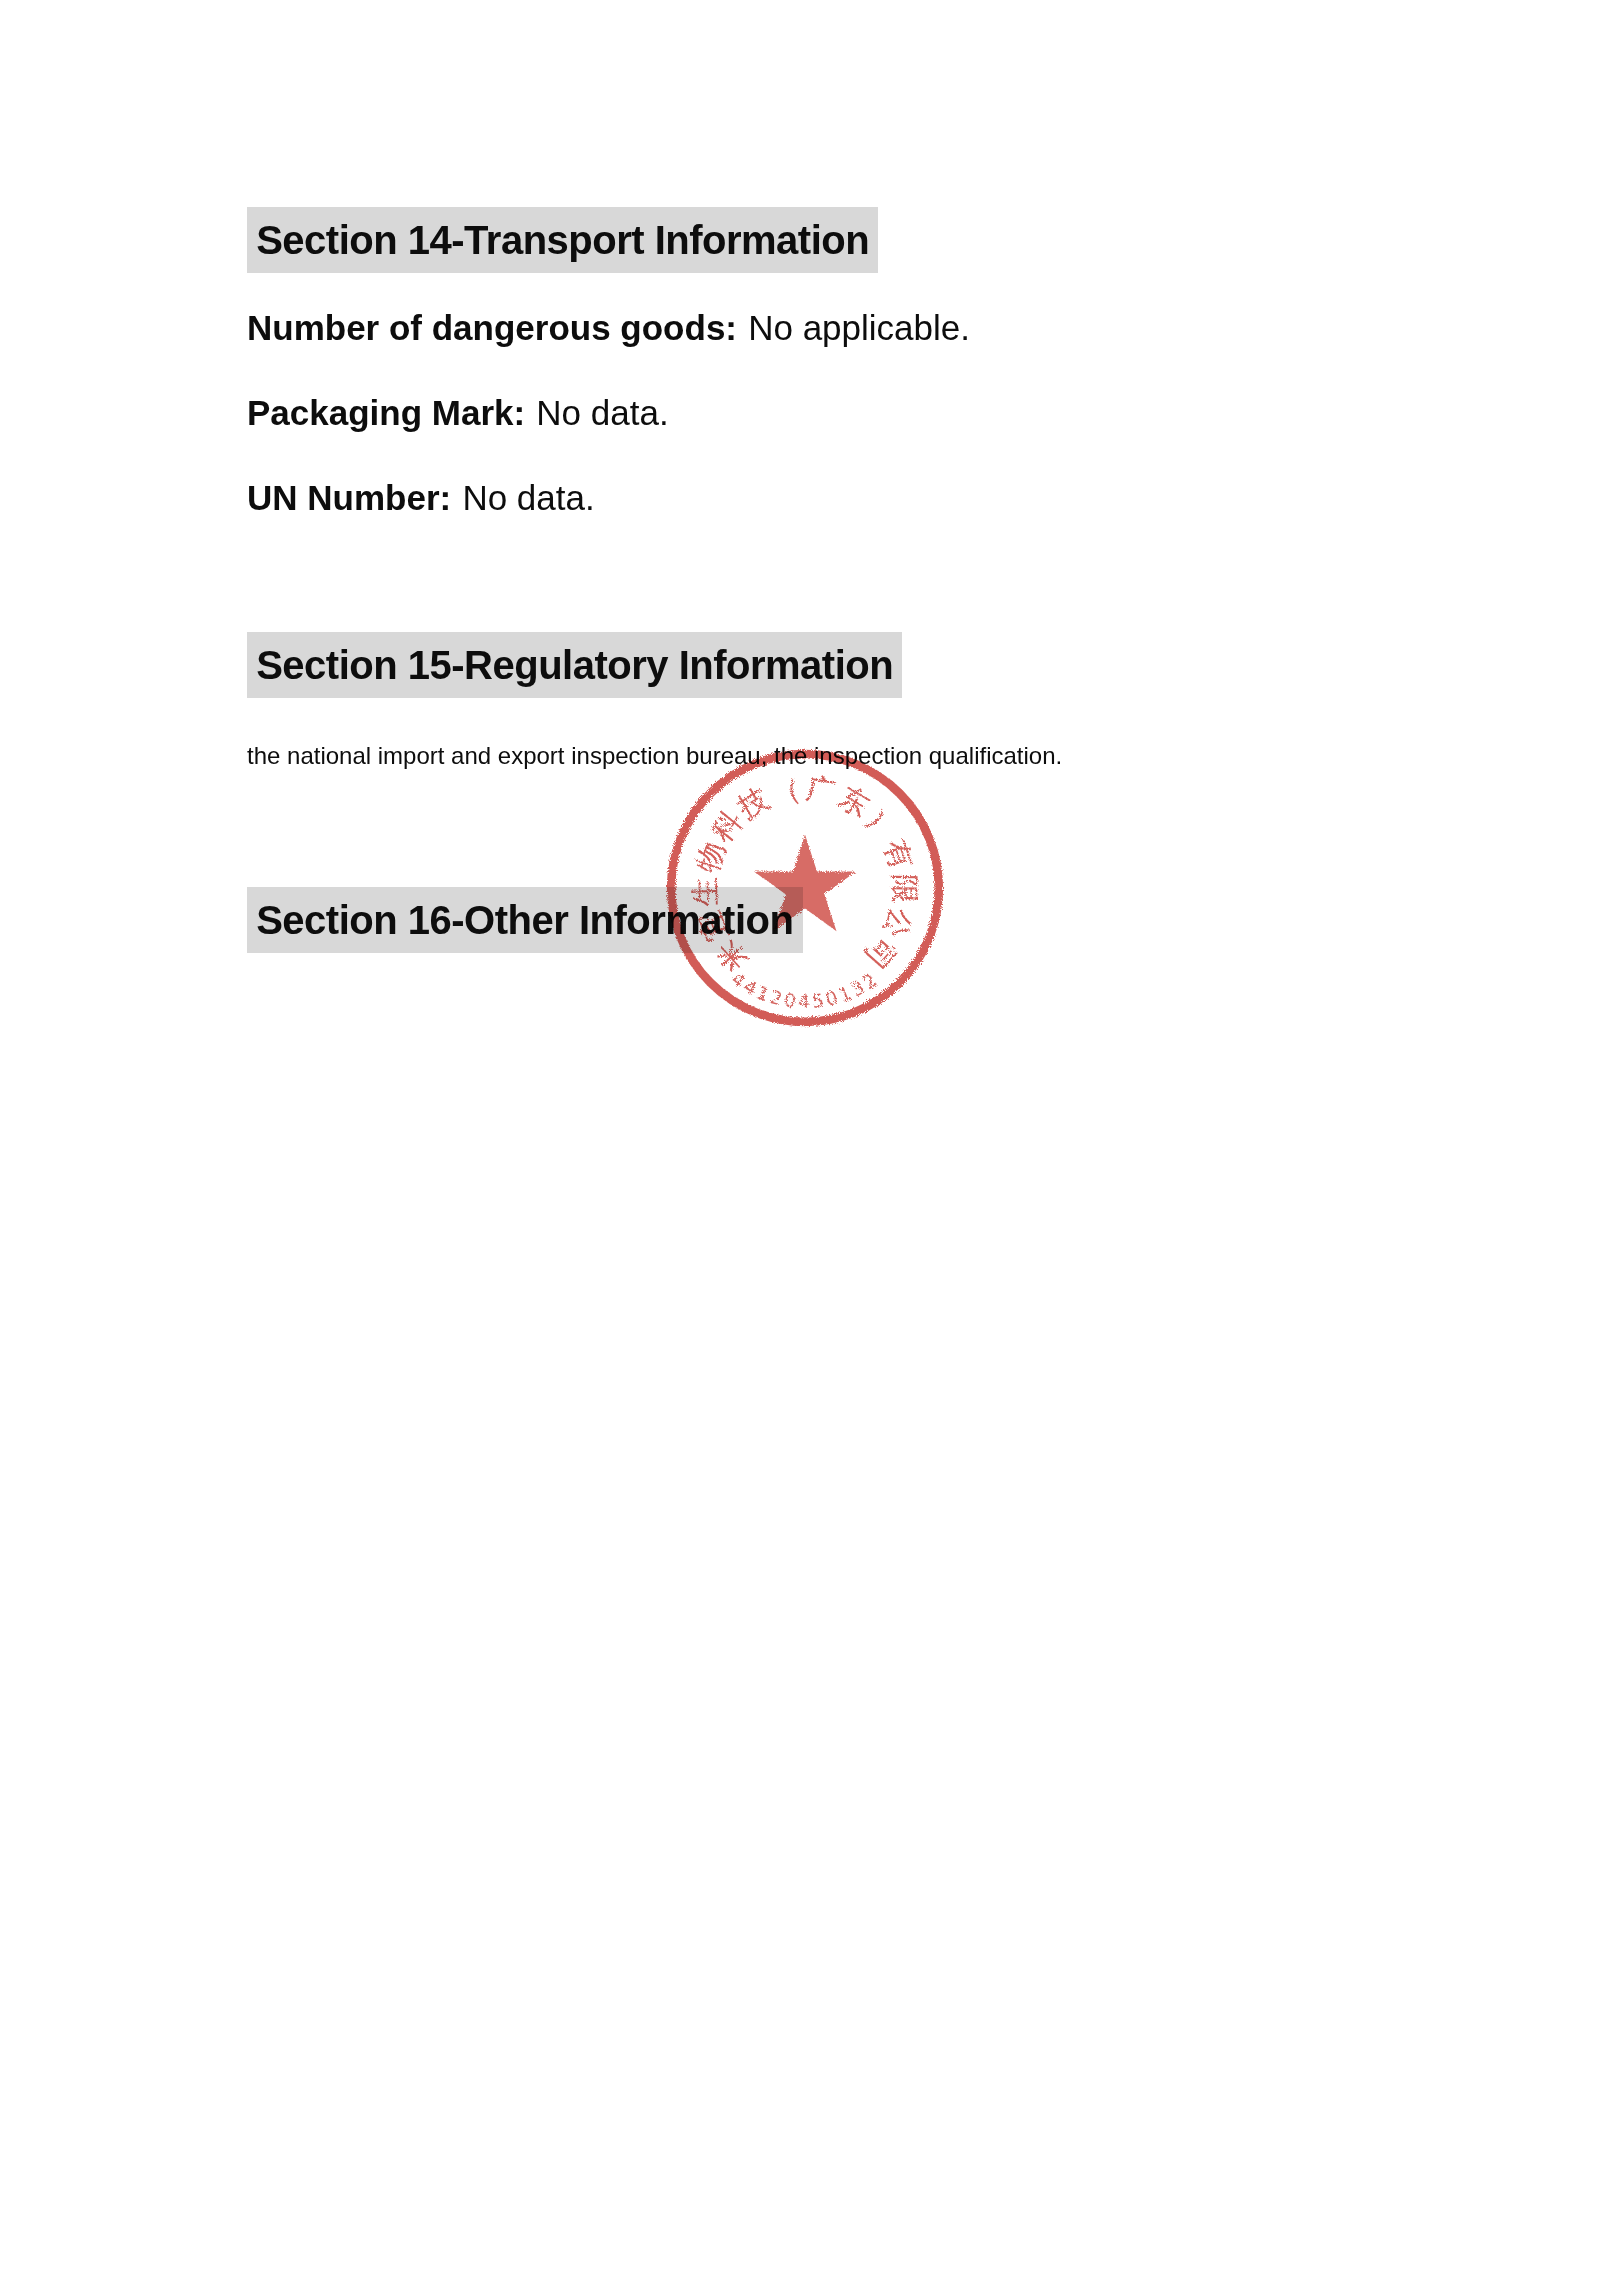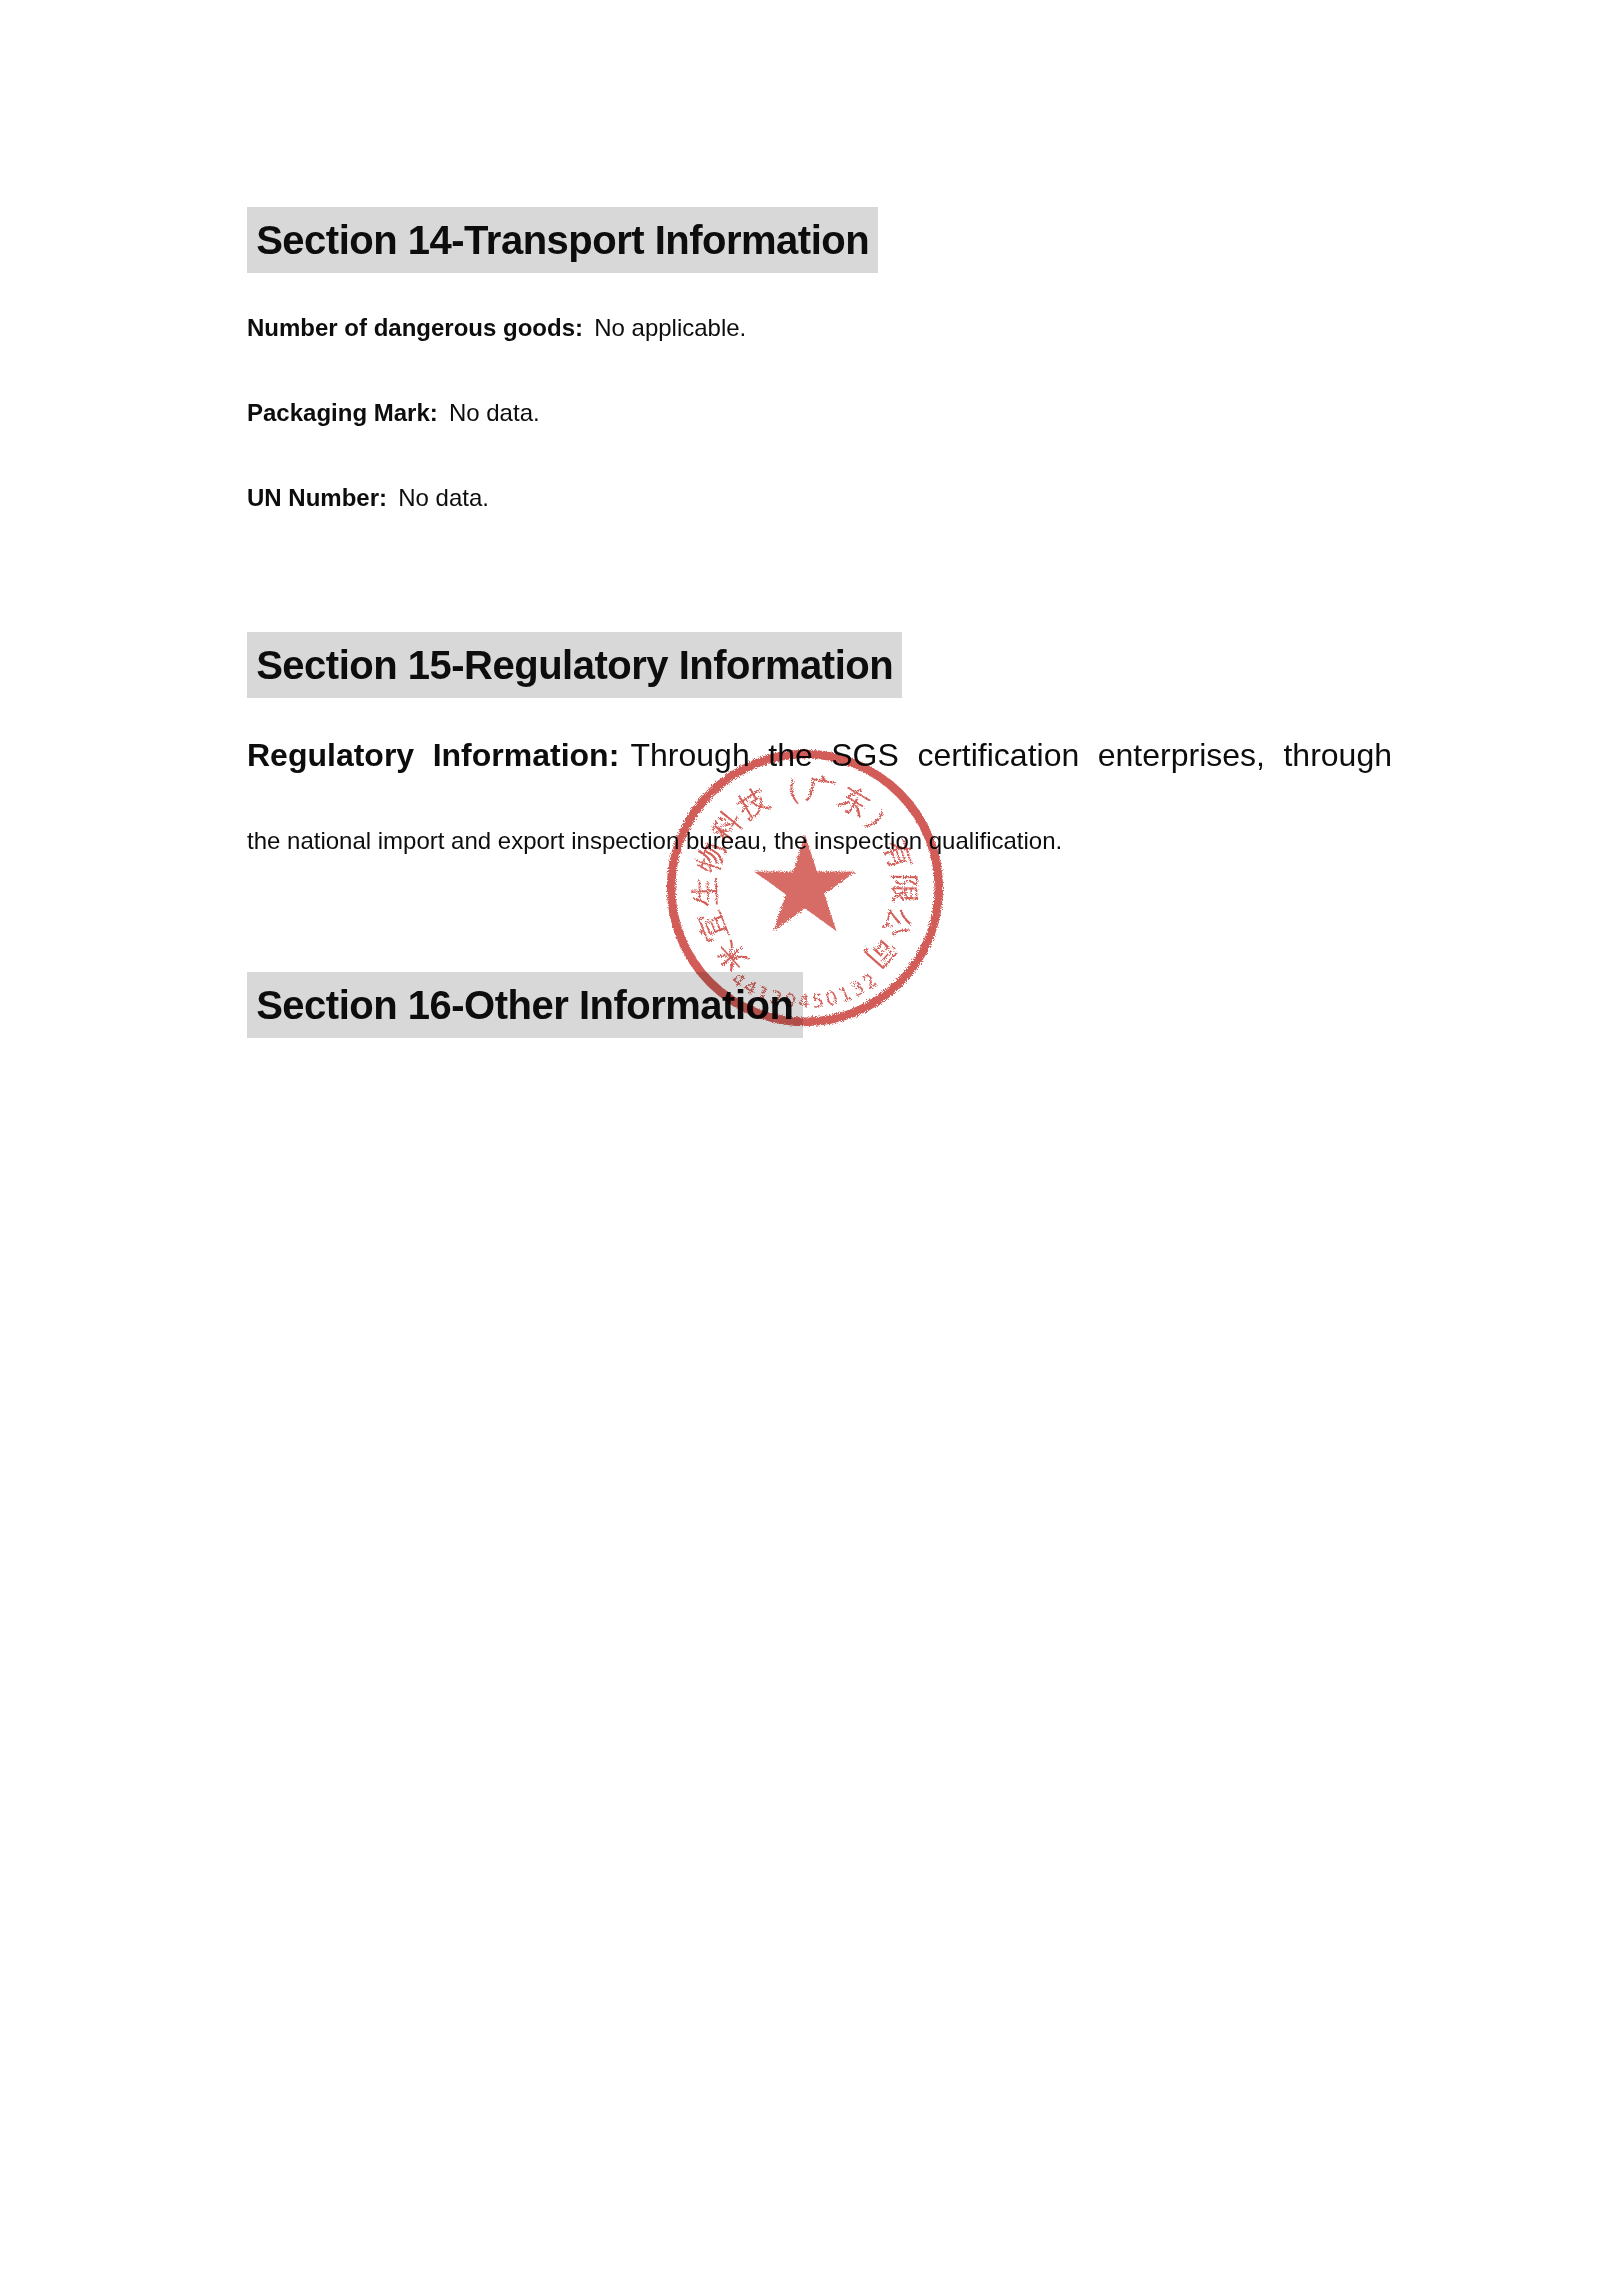--- a/index.html
+++ b/index.html
@@ -33,21 +33,21 @@
     line-height: 40px;
     padding: 12.8px 9.2px;
     margin: 0;
   }
 
   .h14 { margin-bottom: 12.8px; }
   .h15 { margin-top: 92px; margin-bottom: 15.3px; }
   .h16 { margin-top: 89px; }
 
   .field {
-    font-size: 24px;
+    font-size: 35px;
     line-height: 85px;
     margin: 0;
     white-space: nowrap;
   }
 
   .lbl { font-weight: 700; }
   .val { margin-left: 11.2px; }
 
   .reg-par { margin: 0; }
 
@@ -89,21 +89,20 @@
 
     <p class="field"><span class="lbl">Number of dangerous goods:</span><span class="val">No applicable.</span></p>
 
     <p class="field"><span class="lbl">Packaging Mark:</span><span class="val">No data.</span></p>
 
     <p class="field"><span class="lbl">UN Number:</span><span class="val">No data.</span></p>
 
     <h1 class="sec-heading h15">Section 15-Regulatory Information</h1>
 
     <div class="reg-par">
-      <div class="reg-line1"><span class="lbl">Regulatory Information:</span><span class="val">Through the SGS certification enterprises, through</span></div>
       <div class="reg-line2">the national import and export inspection bureau, the inspection qualification.</div>
     </div>
 
     <h1 class="sec-heading h16">Section 16-Other Information</h1>
 
   </div>
 
   <svg class="stamp" width="286" height="286" viewBox="0 0 560 560">
     <defs>
       <filter id="rough" x="-10%" y="-10%" width="120%" height="120%">

